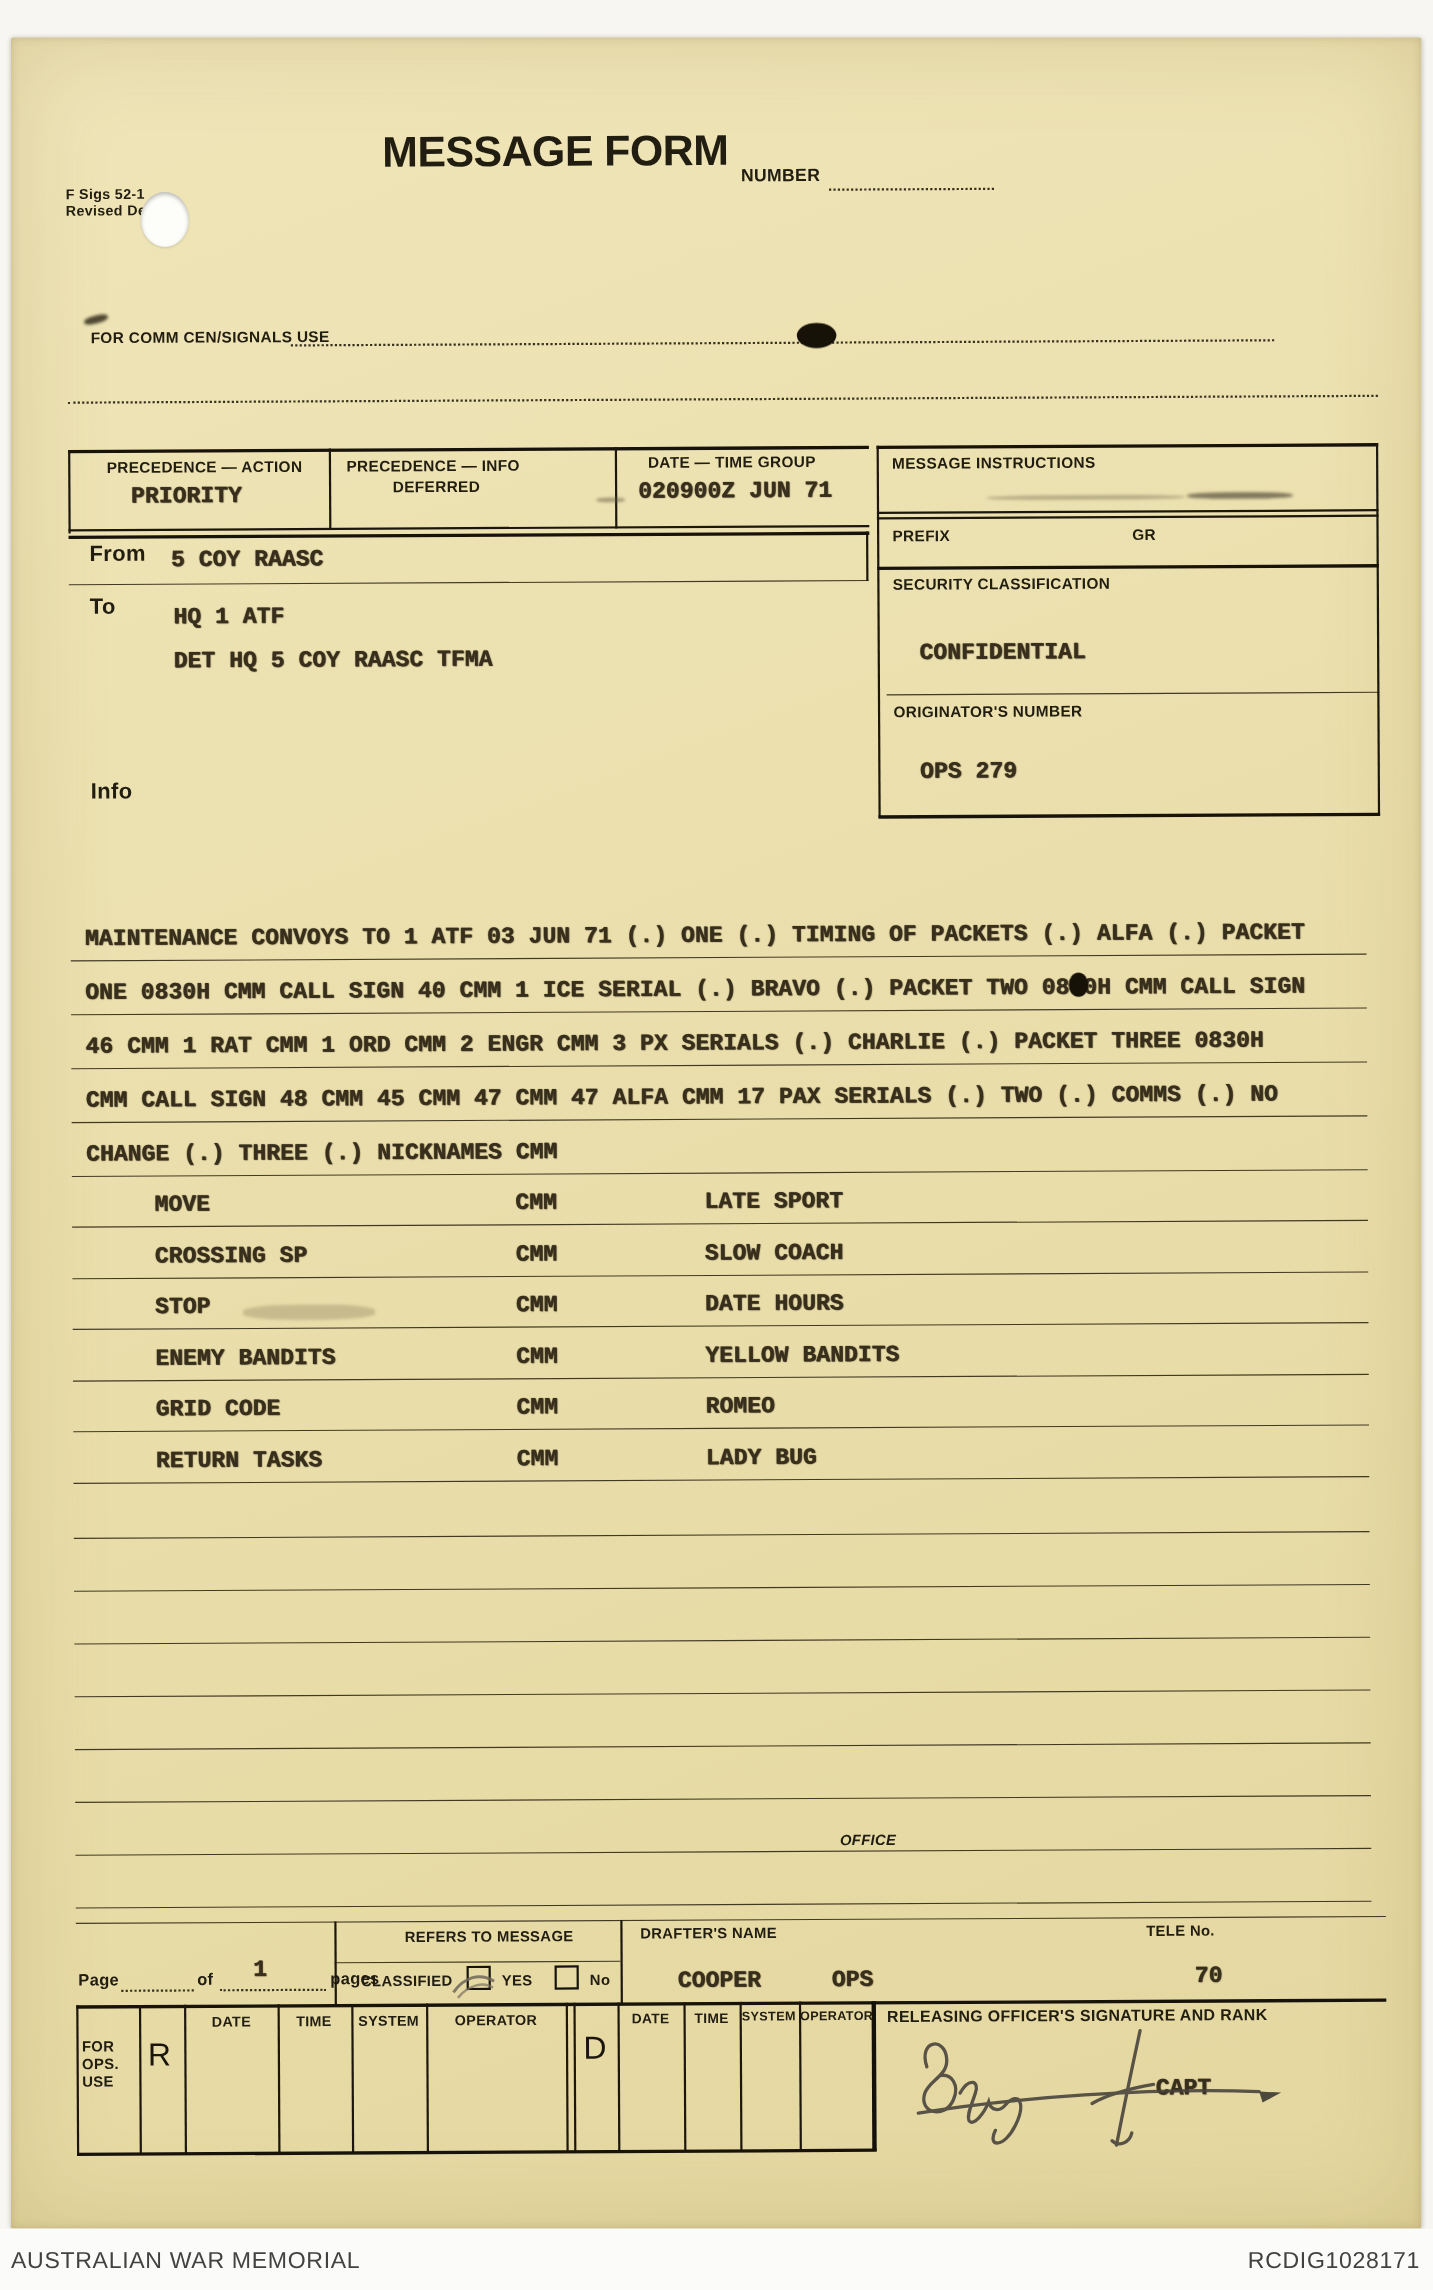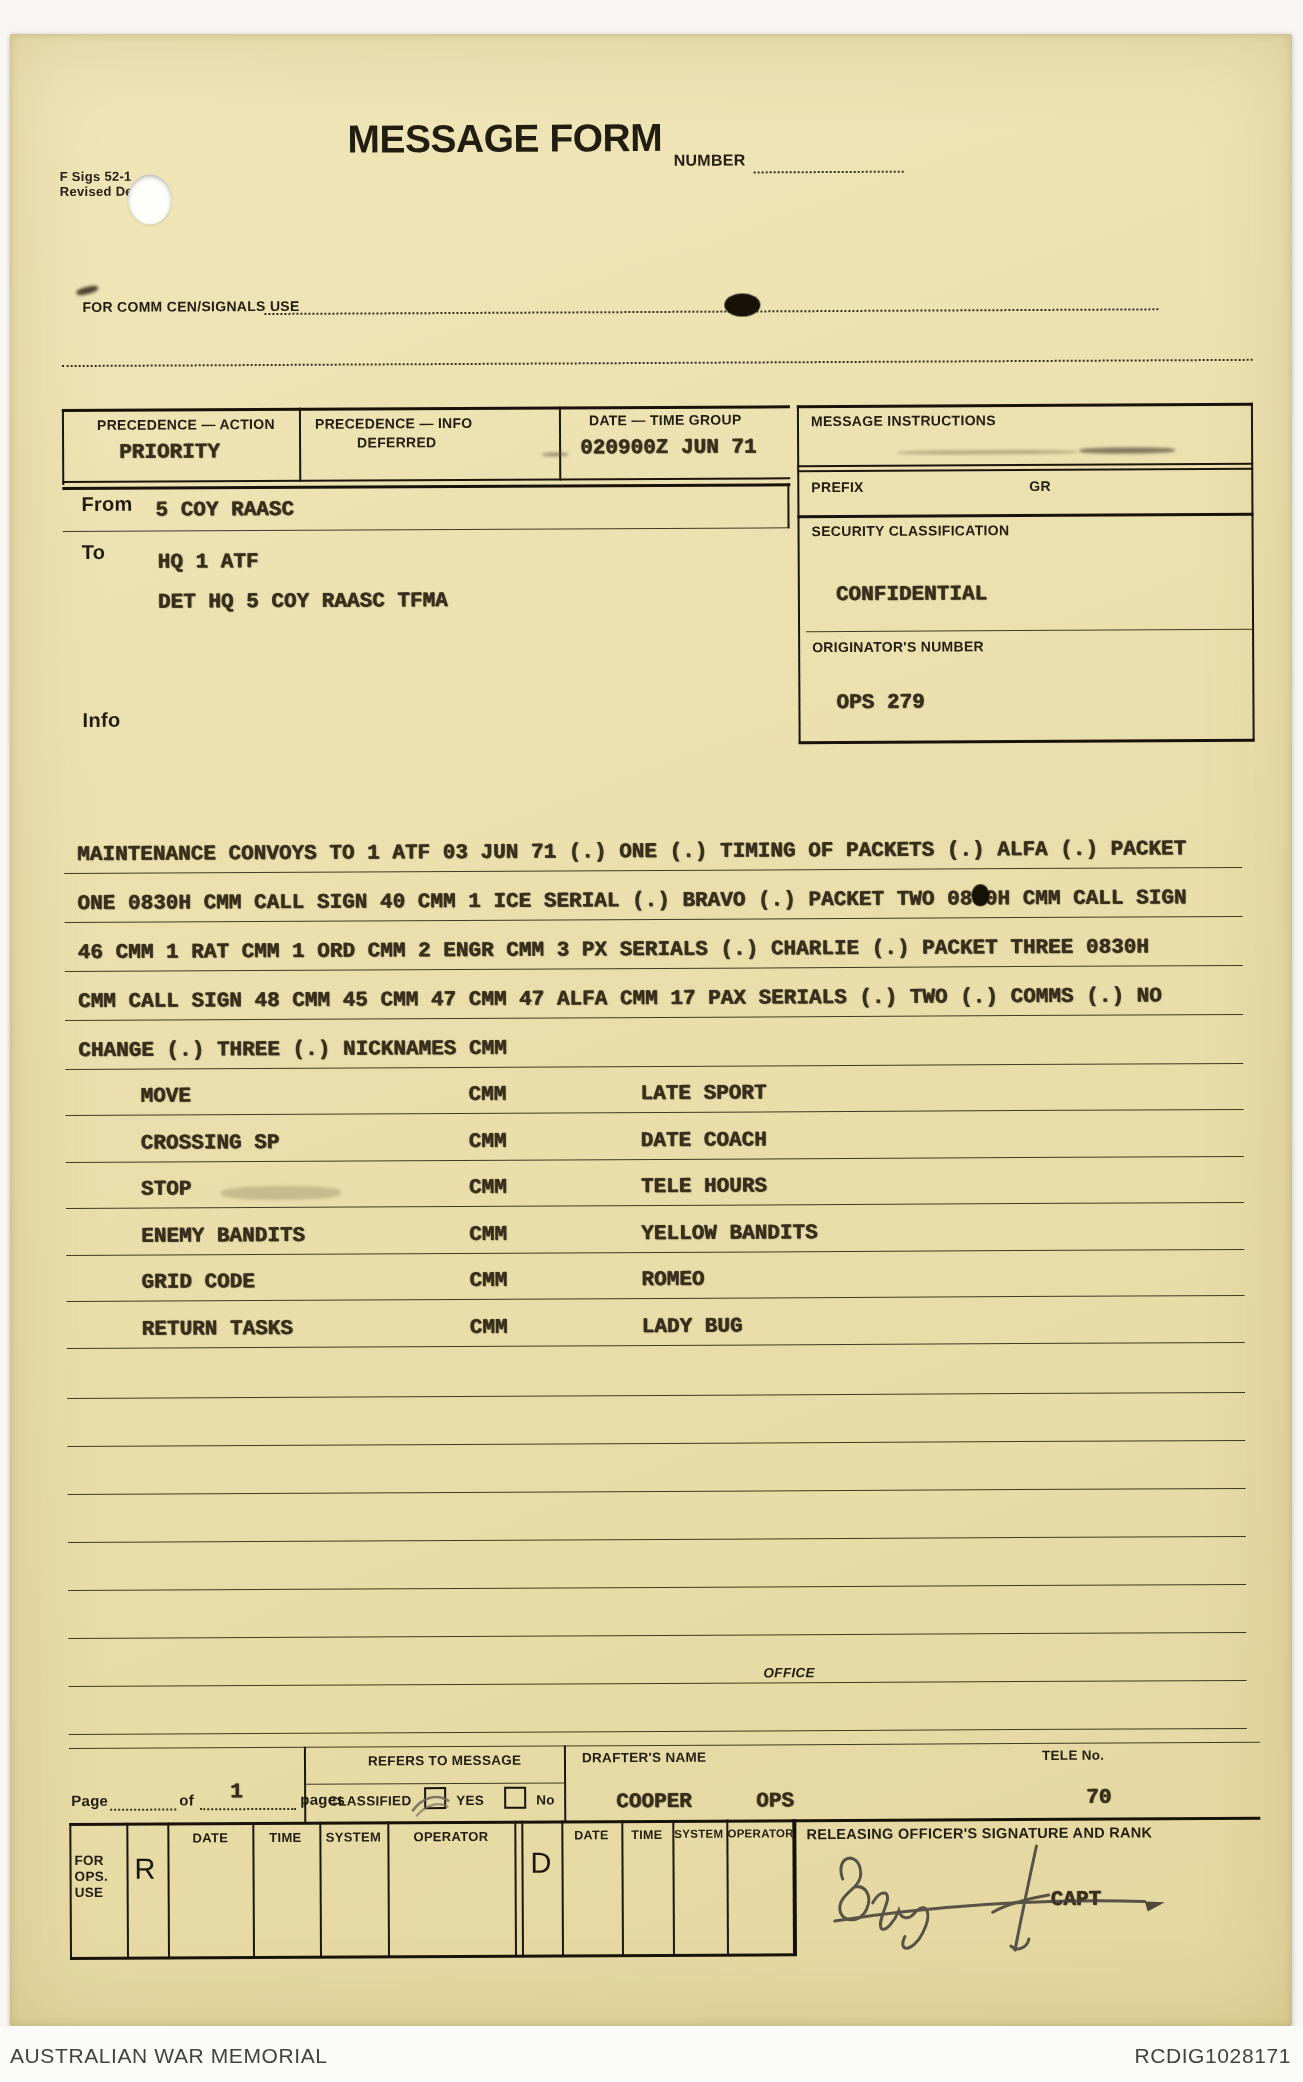--- a/index.html
+++ b/index.html
@@ -104,26 +104,26 @@
     <div class="typ" style="left:78px;top:1036px;">CHANGE (.) THREE (.) NICKNAMES CMM</div>
     <div class="rule" style="left:65px;top:1066px;width:1178px;"></div>
 
     <div class="typ" style="left:140px;top:1082px;">MOVE</div>
     <div class="typ" style="left:468px;top:1082px;">CMM</div>
     <div class="typ" style="left:640px;top:1082px;">LATE SPORT</div>
     <div class="rule" style="left:65px;top:1112px;width:1178px;"></div>
 
     <div class="typ" style="left:140px;top:1129px;">CROSSING SP</div>
     <div class="typ" style="left:468px;top:1129px;">CMM</div>
-    <div class="typ" style="left:640px;top:1129px;">DATE COACH</div>
+    <div class="typ" style="left:640px;top:1129px;">SLOW COACH</div>
     <div class="rule" style="left:65px;top:1159px;width:1178px;"></div>
 
     <div class="typ" style="left:140px;top:1175px;">STOP</div>
     <div class="typ" style="left:468px;top:1175px;">CMM</div>
-    <div class="typ" style="left:640px;top:1175px;">TELE HOURS</div>
+    <div class="typ" style="left:640px;top:1175px;">DATE HOURS</div>
     <div class="smudge" style="left:220px;top:1184px;width:120px;height:14px;background:rgba(110,96,66,.28);"></div>
     <div class="rule" style="left:65px;top:1205px;width:1178px;"></div>
 
     <div class="typ" style="left:140px;top:1222px;">ENEMY BANDITS</div>
     <div class="typ" style="left:468px;top:1222px;">CMM</div>
     <div class="typ" style="left:640px;top:1222px;">YELLOW BANDITS</div>
     <div class="rule" style="left:65px;top:1252px;width:1178px;"></div>
 
     <div class="typ" style="left:140px;top:1268px;">GRID CODE</div>
     <div class="typ" style="left:468px;top:1268px;">CMM</div>

